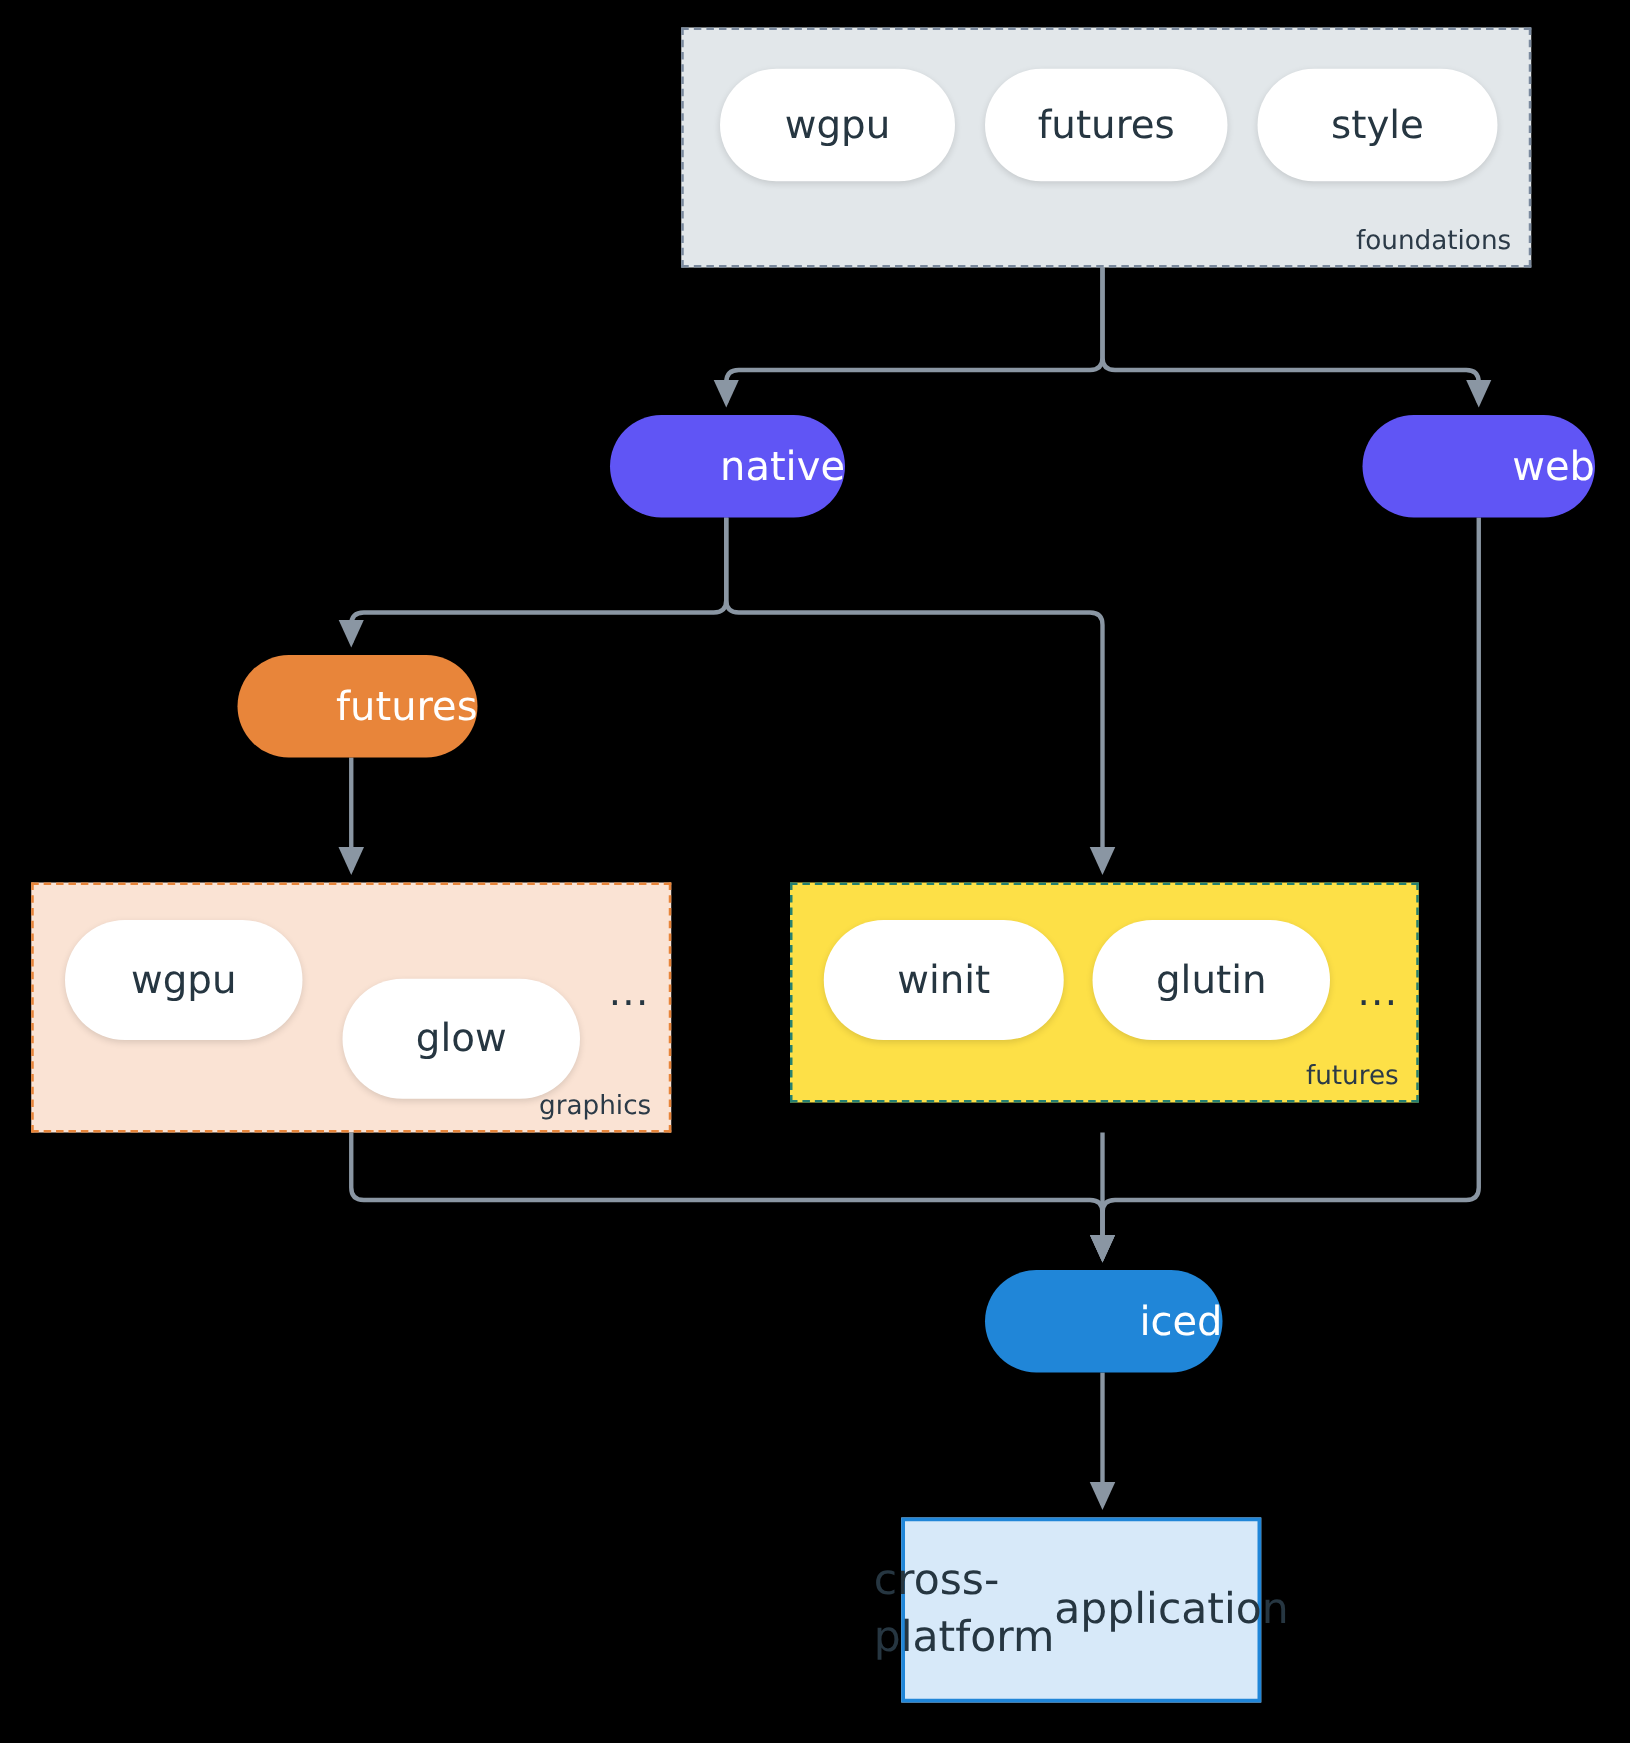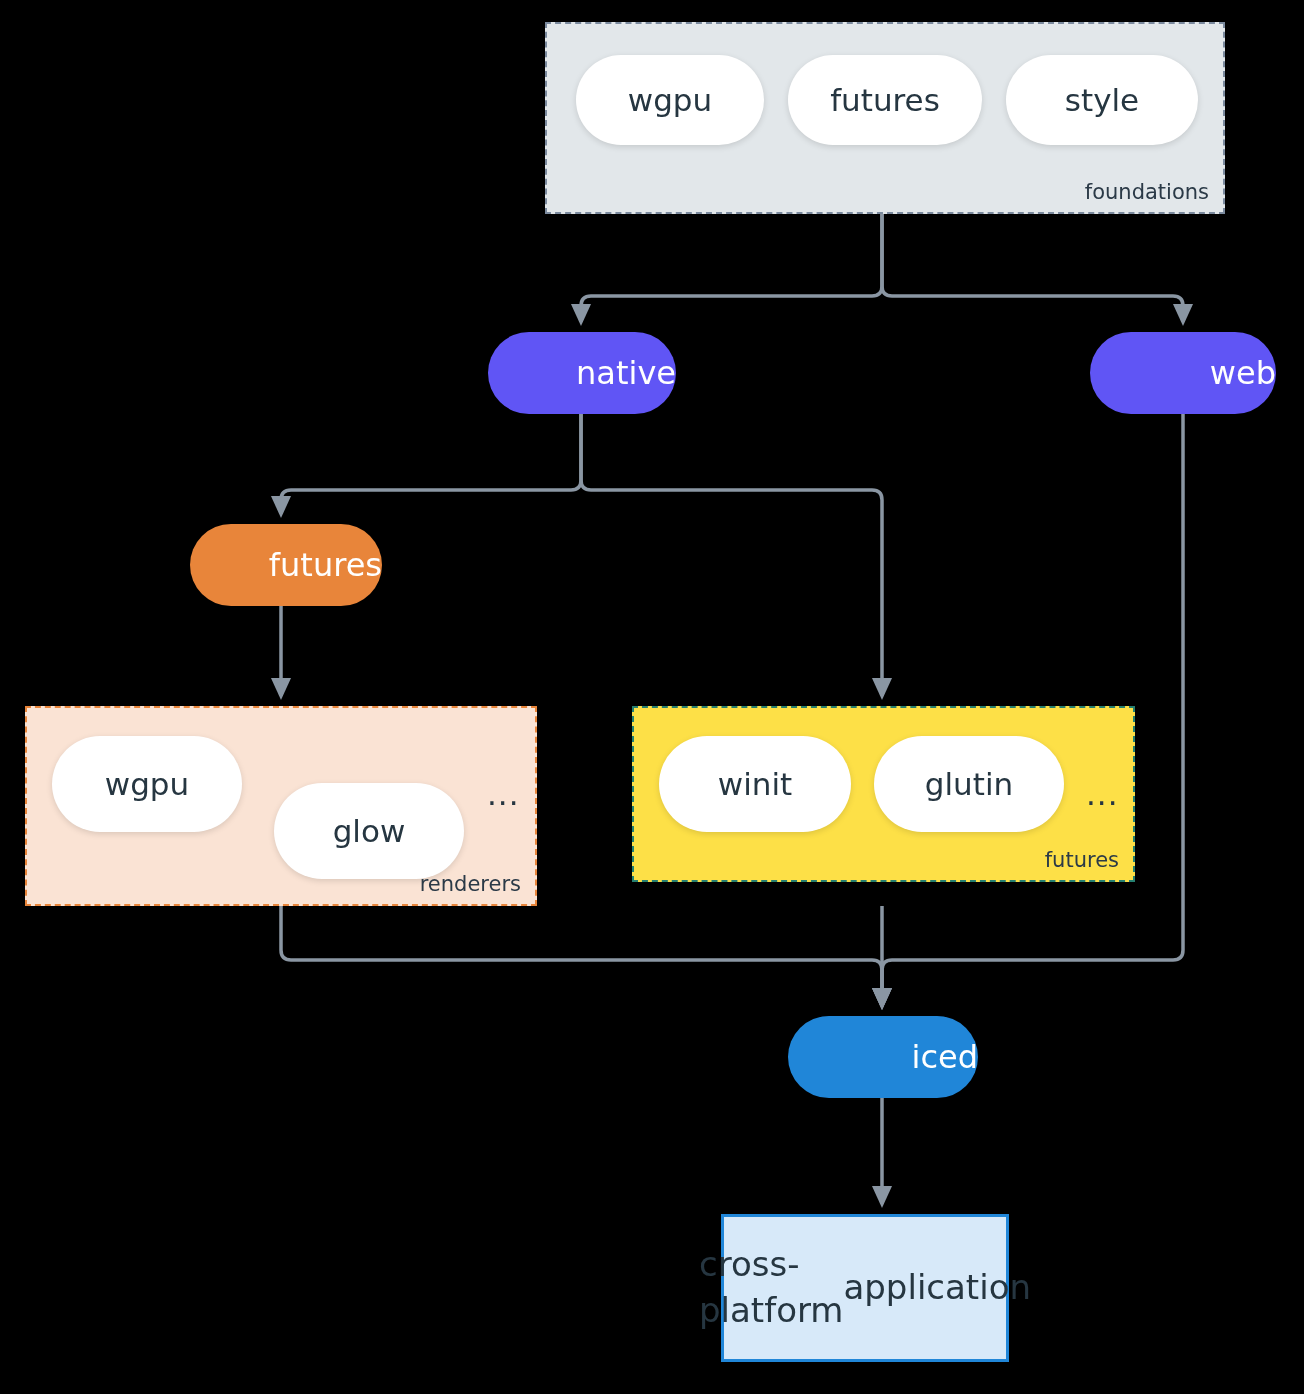--- a/index.html
+++ b/index.html
@@ -159,21 +159,21 @@
   </div>
 
   <div class="cluster cluster-renderers">
     <div class="leaf" style="left:25px; top:28px; width:190px; height:96px;">
       <span>wgpu</span>
     </div>
     <div class="leaf" style="left:247px; top:28px; width:190px; height:96px;margin-top:47px;">
       <span>glow</span>
     </div>
     <div class="ellipsis" style="left:460px; top:71px;">...</div>
-    <div class="cluster-label">renderers</div>
+    <div class="cluster-label">graphics</div>
   </div>
 
   <div class="cluster cluster-shells">
     <div class="leaf" style="left:25px; top:28px; width:192px; height:96px;">
       <span>winit</span>
     </div>
     <div class="leaf" style="left:240px; top:28px; width:190px; height:96px;">
       <span>glutin</span>
     </div>
     <div class="ellipsis" style="left:452px; top:71px;">...</div>

